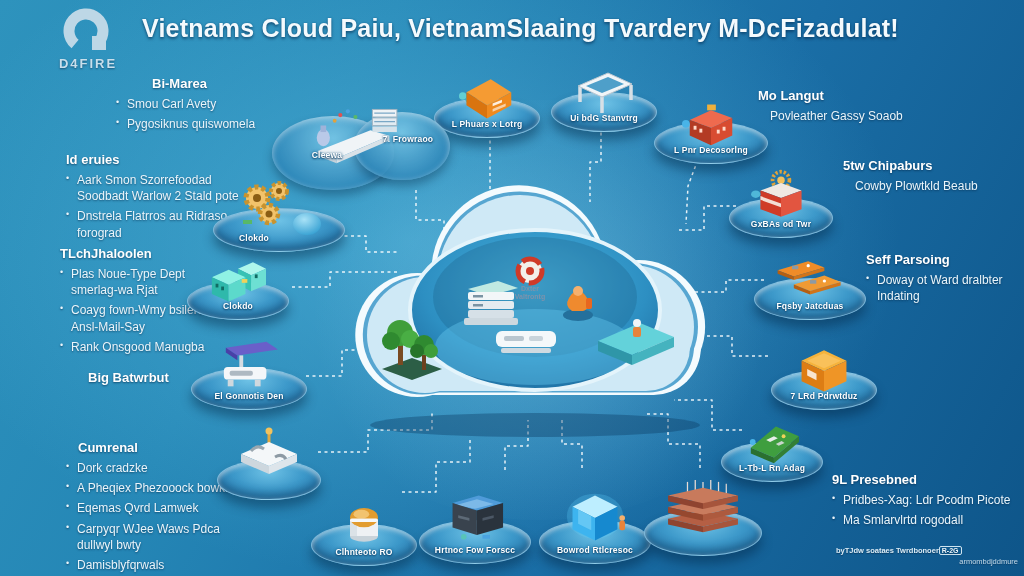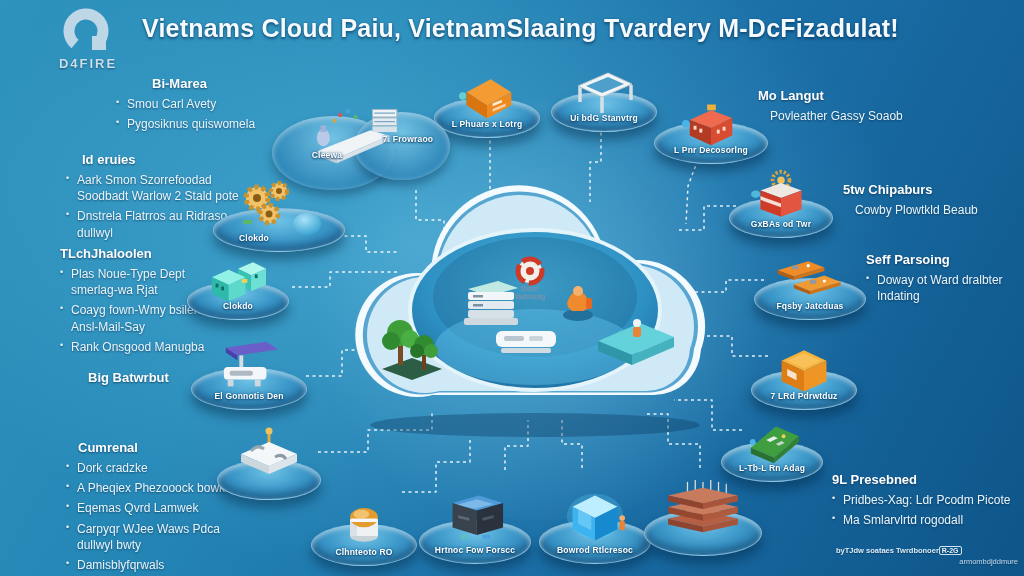--- a/index.html
+++ b/index.html
@@ -66,24 +66,24 @@
   <div class="title">Vietnams Cloud Paiu, VietnamSlaaing Tvardery M-DcFizadulat!</div>
 
   <div class="sec" style="left:116px;top:76px;width:190px;">
     <div class="shead" style="margin-left:36px;">Bi-Marea</div>
     <ul class="sb">
       <li>Smou Carl Avety</li>
       <li>Pygosiknus quiswomela</li>
     </ul>
   </div>
   <div class="sec" style="left:66px;top:152px;width:180px;">
-    <div class="shead" style="margin-left:16px;">Id eruies</div>
+    <div class="shead" style="margin-left:0;">Id eruies</div>
     <ul class="sb">
       <li>Aark Smon Szorrefoodad Soodbadt Warlow 2 Stald pote</li>
-      <li>Dnstrela Flatrros au Ridraso dullwyl</li>
+      <li>Dnstrela Flatrros au Ridraso forograd</li>
     </ul>
   </div>
   <div class="sec" style="left:60px;top:246px;width:150px;">
     <div class="shead">TLchJhaloolen</div>
     <ul class="sb">
       <li>Plas Noue-Type Dept smerlag-wa Rjat</li>
       <li>Coayg fown-Wmy bsilers Ansl-Mail-Say</li>
       <li>Rank Onsgood Manugba</li>
     </ul>
   </div>
@@ -100,21 +100,21 @@
   <div class="sec" style="left:88px;top:370px;width:150px;">
     <div class="shead">Big Batwrbut</div>
   </div>
 
   <div class="sec" style="left:758px;top:88px;width:200px;">
     <div class="shead">Mo Langut</div>
     <ul class="sb plain">
       <li>Povleather Gassy Soaob</li>
     </ul>
   </div>
-  <div class="sec" style="left:843px;top:182px;width:170px;">
+  <div class="sec" style="left:843px;top:158px;width:170px;">
     <div class="shead">5tw Chipaburs</div>
     <ul class="sb plain">
       <li>Cowby Plowtkld Beaub</li>
     </ul>
   </div>
   <div class="sec" style="left:866px;top:252px;width:140px;">
     <div class="shead">Seff Parsoing</div>
     <ul class="sb">
       <li>Doway ot Ward dralbter Indating</li>
     </ul>
@@ -430,21 +430,21 @@
       <polygon points="14,34 38,44 38,50 14,40" fill="#2a7030"></polygon>
       <polygon points="64,22 38,44 38,50 64,28" fill="#337f36"></polygon>
       <polygon points="30,26 38,22 42,24 34,28" fill="#e8efe9"></polygon>
       <polygon points="40,30 46,27 49,29 43,32" fill="#c9d6cc"></polygon>
       <circle cx="48" cy="22" r="2" fill="#f0d25a"></circle>
         <circle cx="16" cy="28" r="3" fill="#49b4e8"></circle>
     </svg>
     <div class="blabel">L-Tb-L Rn Adag</div>
   </div>
 
-  <div class="bub" style="left:752px;top:338px;width:104px;height:72px;">
+  <div class="bub" style="left:772px;top:338px;width:104px;height:72px;">
     <div class="plat" style="width:104px;height:38px;"></div>
     <svg class="bicon" style="bottom:11px;" width="76" height="58" viewBox="0 0 76 62">
       <polygon points="38,10 62,21 38,32 14,21" fill="#f6b33c"></polygon>
       <polygon points="38,13 56,21 38,29 20,21" fill="#fbc866" opacity=".7"></polygon>
       <polygon points="14,21 38,32 38,54 14,43" fill="#dd7d14"></polygon>
       <polygon points="62,21 38,32 38,54 62,43" fill="#ef9526"></polygon>
       <polygon points="20,30 30,35 30,42 20,37" fill="#ffffff" opacity=".8"></polygon>
     </svg>
     <div class="blabel">7 LRd Pdrwtduz</div>
   </div>

